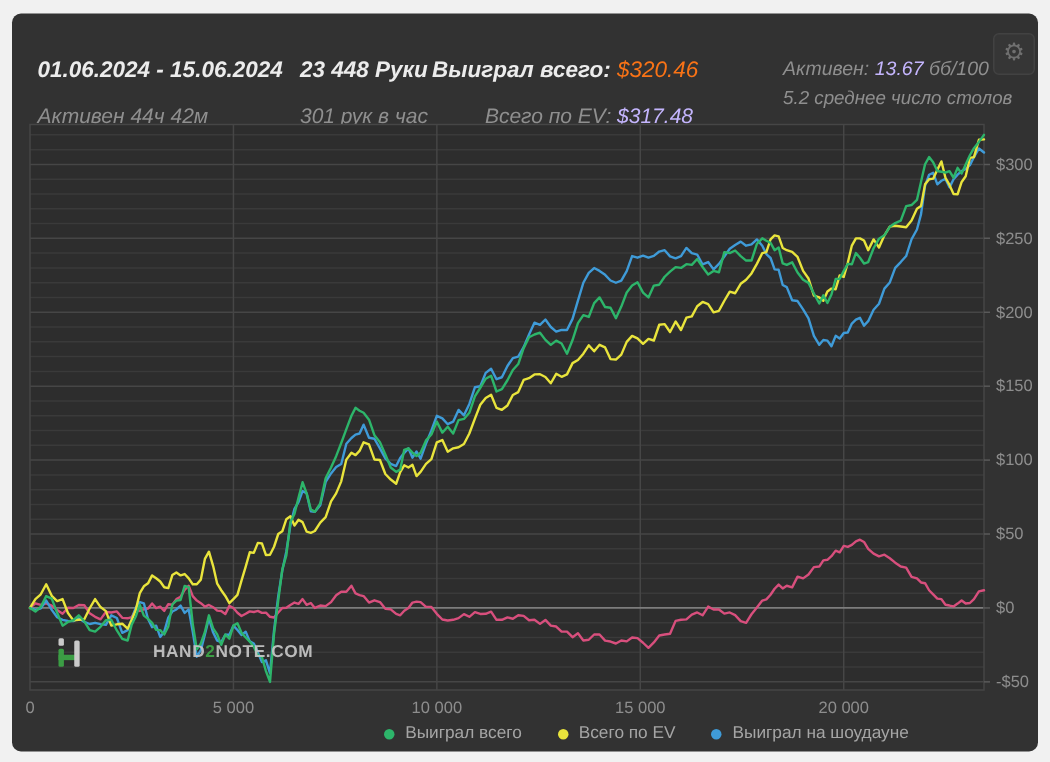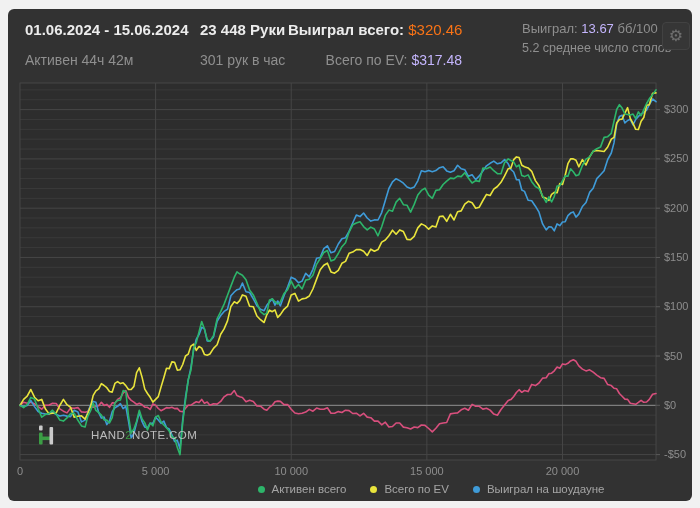--- a/index.html
+++ b/index.html
@@ -1,36 +1,36 @@
 <!DOCTYPE html>
 <html><head>
 <meta charset="utf-8">
 <style>
   html,body{margin:0;padding:0;width:700px;height:508px;background:#f1f1f1;overflow:hidden;
             font-family:"Liberation Sans",sans-serif;}
   .panel{position:absolute;left:8px;top:9px;width:684px;height:492px;background:#323232;
          border-radius:6px;}
-  .hblock{position:absolute;top:11px;}
+  .hblock{position:absolute;top:28px;font-style:italic;}
   .b1{left:17px;}
   .b2{left:192px;}
   .b3{left:280px;width:174px;text-align:right;}
   .b4{left:514px;}
   .hl1{font-size:15px;font-weight:bold;color:#ececec;line-height:19px;white-space:nowrap;}
   .hl2{font-size:14px;color:#8f8f8f;line-height:16px;margin-top:13px;white-space:nowrap;}
   .green{color:#c4b5fd;}
   .vgreen{color:#f97316;font-weight:normal;}
   .b4 .l1{font-size:13px;color:#8f8f8f;line-height:17px;white-space:nowrap;}
   .b4 .l2{font-size:12.5px;color:#8f8f8f;line-height:16px;margin-top:3px;white-space:nowrap;}
   .gear-btn{position:absolute;left:654px;top:13px;width:28px;height:28px;background:#363636;
             border:1px solid #424242;border-radius:4px;color:#6f6f6f;font-size:16px;line-height:26px;
             text-align:center;padding:0;cursor:pointer;}
   .chart-wrap{position:absolute;left:0;top:68px;width:612px;height:425px;}
   svg{font-family:"Liberation Sans",sans-serif;}
   .watermark{position:absolute;left:30px;top:415px;display:flex;align-items:center;opacity:.92;}
-  .wm-text{font-size:11.5px;font-weight:normal;color:#c7c7c7;letter-spacing:.4px;margin-left:6px;padding-left:28px;}
+  .wm-text{font-size:11.5px;font-weight:bold;color:#c7c7c7;letter-spacing:.4px;margin-left:17px;padding-left:28px;}
   .wm-accent{color:#3da747;}
   .legend{position:absolute;left:170px;right:8px;top:474px;display:flex;justify-content:center;
           gap:24px;align-items:center;}
   .legend-item{display:flex;align-items:center;font-size:11.5px;color:#a5a5a5;cursor:pointer;
                white-space:nowrap;}
   .legend-dot{width:7px;height:7px;border-radius:50%;margin-right:7px;display:inline-block;}
 </style>
 </head>
 <body>
 
@@ -52,21 +52,21 @@
       <span class="vgreen">$320.46</span>
     </div>
     <div class="hl2">
       <span>Всего по EV:</span>
       <span class="green">$317.48</span>
     </div>
   </div>
 
   <div class="hblock b4">
     <div class="l1">
-      <span>Выиграл:</span>
+      <span>Активен:</span>
       <span class="green">13.67</span>
       <span>бб/100</span>
     </div>
     <div class="l2">5.2 среднее число столов</div>
   </div>
 
   <button class="gear-btn"><span>⚙</span></button>
 
   <div class="chart-wrap">
     <svg id="chart" width="684" height="425" viewBox="0 0 684 425">
@@ -148,21 +148,21 @@
       <rect x="1" y="8.5" width="3.6" height="12" rx="1" fill="#3da747"></rect>
       <rect x="1" y="12.5" width="11.5" height="3.6" fill="#3da747"></rect>
       <rect x="11.5" y="3" width="3.6" height="17.5" rx="1" fill="#d8d8d8"></rect>
     </svg>
     <span class="wm-text"><span>HAND</span><span class="wm-accent">2</span><span>NOTE.COM</span></span>
   </div>
 
   <div class="legend" id="legend">
       <div class="legend-item">
         <span class="legend-dot" style="background: rgb(45, 181, 106);"></span>
-        <span>Активен всего</span>
+        <span>Выиграл всего</span>
       </div>
       <div class="legend-item">
         <span class="legend-dot" style="background: rgb(233, 228, 60);"></span>
         <span>Всего по EV</span>
       </div>
       <div class="legend-item">
         <span class="legend-dot" style="background: rgb(63, 155, 216);"></span>
         <span>Выиграл на шоудауне</span>
       </div>
     </div>

